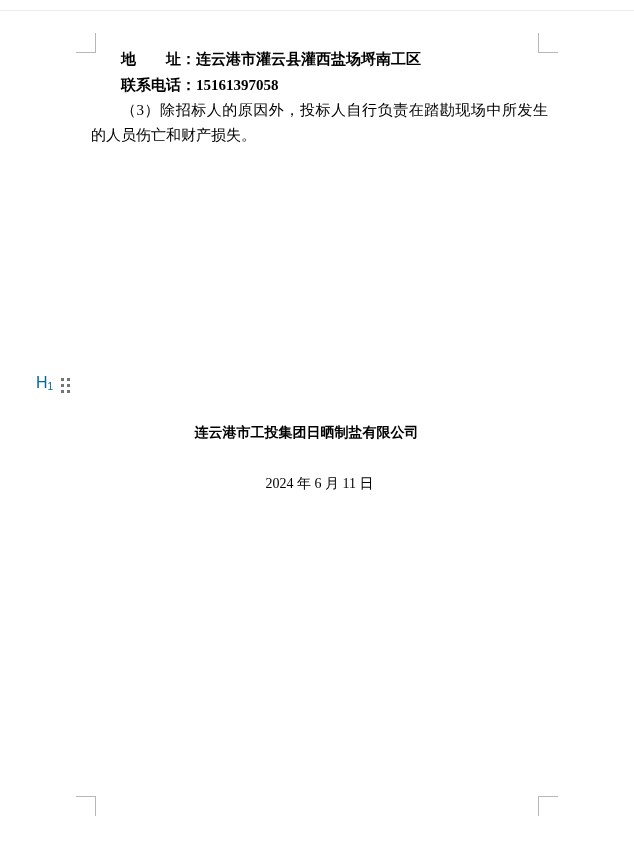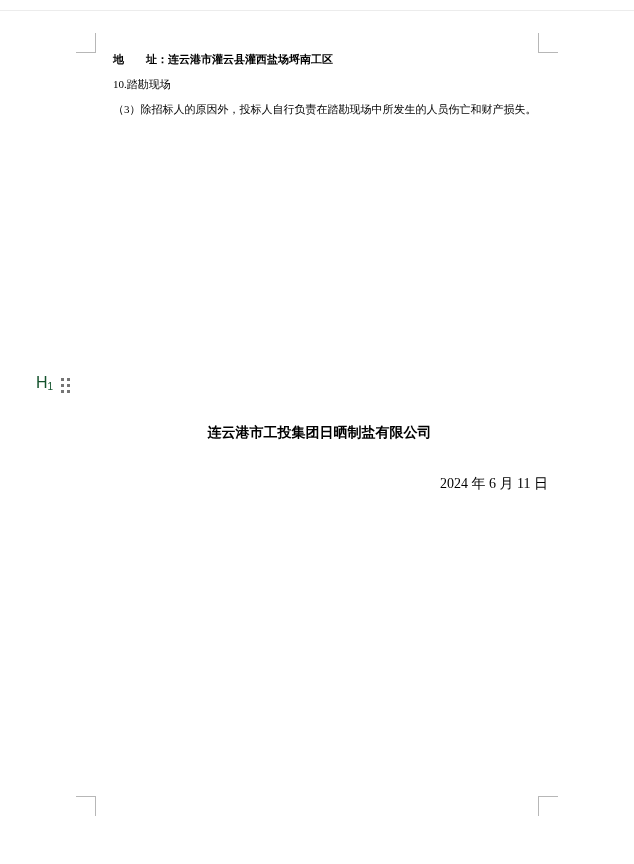--- a/index.html
+++ b/index.html
@@ -18,40 +18,40 @@
 
   
   .crop { position: absolute; width: 19px; height: 19px; }
   .crop.tl { left: 76px; top: 33px;  border-right: 1px solid #b7b7b7; border-bottom: 1px solid #b7b7b7; }
   .crop.tr { left: 538px; top: 33px; border-left: 1px solid #b7b7b7;  border-bottom: 1px solid #b7b7b7; }
   .crop.bl { left: 76px; top: 796px; border-right: 1px solid #b7b7b7; border-top: 1px solid #b7b7b7; }
   .crop.br { left: 538px; top: 796px; border-left: 1px solid #b7b7b7;  border-top: 1px solid #b7b7b7; }
 
   .content {
     position: absolute; left: 91px; top: 46px; width: 457px;
-    font-size: 11px; line-height: 25px; text-align: justify;
+    font-size: 15px; line-height: 25px; text-align: justify;
   }
   .content p { margin: 0; text-indent: 2em; }
   .contact p { font-weight: bold; line-height: 26px; }
   .para4 { margin-top: 4px !important; }
 
   .signature-company {
-    position: absolute; left: 91px; top: 424px; width: 457px;
+    position: absolute; left: 78px; top: 424px; width: 457px;
     text-align: center; font-weight: bold; font-size: 14px; line-height: 18px;
   }
   .signature-date {
     position: absolute; left: 91px; top: 475px; width: 457px;
-    text-align: right; font-size: 14px; line-height: 18px;
+    text-align: center; font-size: 14px; line-height: 18px;
   }
 
   
   .block-handle {
     position: absolute; left: 36px; top: 373px;
     display: flex; align-items: center; gap: 8px;
-    color: #14532d;
+    color: #0369a1;
     font-family: "Liberation Sans", sans-serif;
   }
   .h-label { font-size: 16px; line-height: 20px; cursor: pointer; }
   .h-label .sub { font-size: 10px; vertical-align: -2px; }
   .drag-dots {
     display: grid;
     grid-template-columns: repeat(2, 3px);
     grid-auto-rows: 3px;
     gap: 3px 3px;
     cursor: grab;
@@ -66,23 +66,23 @@
   <div class="top-rule"></div>
 
   <div class="crop tl"></div>
   <div class="crop tr"></div>
   <div class="crop bl"></div>
   <div class="crop br"></div>
 
   <div class="content">
     <div class="contact">
       <p><span>地　　址：</span><span>连云港市灌云县灌西盐场埒南工区</span></p>
+      <p><span>联系电话：</span><span>15161397058</span></p>
     </div>
 
-    <p class="heading">10.踏勘现场</p>
 
     <p>（3）除招标人的原因外，投标人自行负责在踏勘现场中所发生的人员伤亡和财产损失。</p>
   </div>
 
   <div class="block-handle">
     <span class="h-label"><span>H</span><span class="sub">1</span></span>
     <span class="drag-dots">
       <span></span>
         <span></span>
         <span></span>

